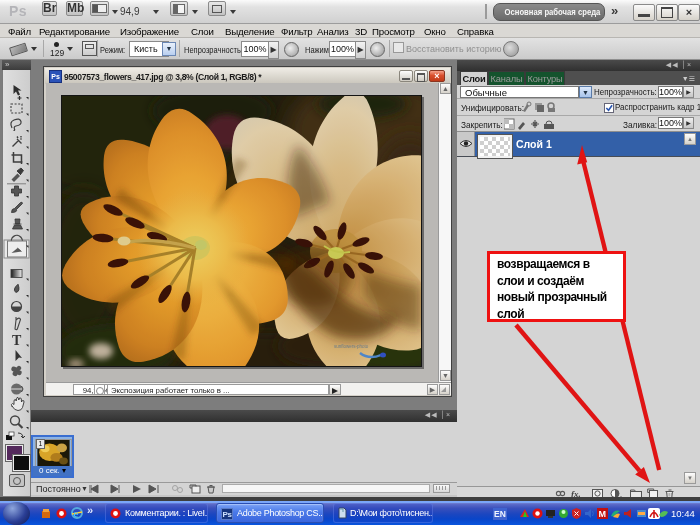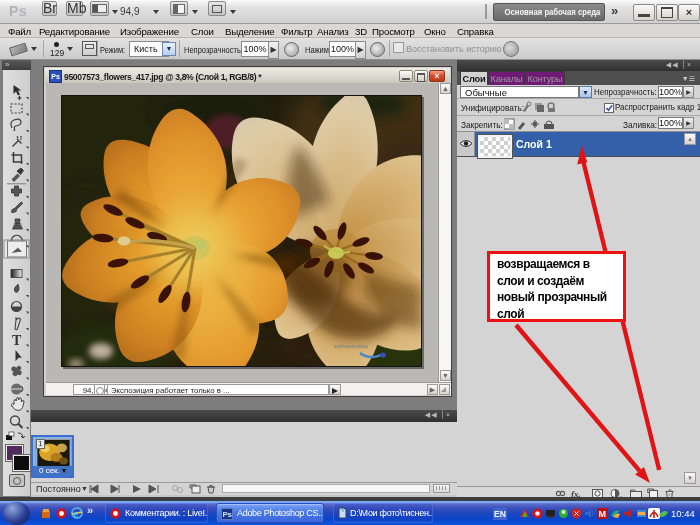--- a/index.html
+++ b/index.html
@@ -2,21 +2,21 @@
 <html><head><meta charset="utf-8">
 <style>
 html,body{margin:0;padding:0;}
 body{width:700px;height:525px;overflow:hidden;font-family:"Liberation Sans",sans-serif;}
 svg{display:block;}
 #app{position:absolute;left:0;top:0;width:700px;height:525px;background:#7d7d7d;overflow:hidden;}
 .abs{position:absolute;}
 
 #appbar{left:0;top:0;width:700px;height:24px;background:linear-gradient(#fbfbfb,#e2e2e2 30%,#d0d0d0);border-bottom:1px solid #9c9c9c;box-sizing:border-box;}
 #pslogo{left:9px;top:3px;font-size:14px;font-weight:bold;color:#b4b4b8;letter-spacing:0.5px;}
-.topico{top:1px;height:13px;background:linear-gradient(#e8e8e8,#c2c2c2);border:1px solid #8a8a8a;border-radius:2px;color:#333;font-size:14px;font-weight:normal;text-align:center;line-height:13px;}
+.topico{top:1px;height:13px;background:linear-gradient(#e8e8e8,#c2c2c2);border:1px solid #8a8a8a;border-radius:2px;color:#333;font-size:12px;font-weight:bold;text-align:center;line-height:13px;}
 .tarr{top:10px;width:0;height:0;border-left:3px solid transparent;border-right:3px solid transparent;border-top:4px solid #3a3a3a;}
 .tnum{top:6px;color:#3a3a3a;font-size:10px;}
 
 #menubar{left:0;top:24px;width:700px;height:14px;background:#dad8d4;border-bottom:1px solid #b8b6b2;box-sizing:border-box;color:#000;}
 #menubar span{position:absolute;top:2px;font-size:9.7px;letter-spacing:-0.2px;}
 
 #optbar{left:0;top:38px;width:700px;height:22px;background:linear-gradient(#e2e2e2,#cbcbcb);border-bottom:1px solid #8f8f8f;box-sizing:border-box;}
 .osep{top:2px;width:1px;height:17px;background:#a8a8a8;}
 .olab{top:6px;font-size:9.4px;color:#222;transform:scaleX(0.8);transform-origin:left;white-space:nowrap;}
 .obox{top:3px;height:14px;background:#fff;border:1px solid #8a8a8a;font-size:9px;color:#111;text-align:center;line-height:14px;}
@@ -34,21 +34,21 @@
 #vscroll{left:394px;top:16px;width:13px;height:299px;background:#f7f7f7;border-left:1px solid #9a9a9a;box-sizing:border-box;}
 #statusrow{left:2px;top:315px;width:405px;height:13px;background:#f2f1ef;border-top:1px solid #9a9a9a;box-sizing:border-box;}
 .sbox{top:1px;height:11px;border:1px solid #9a9a9a;background:#fff;font-size:7.8px;color:#222;line-height:11px;box-sizing:border-box;}
 .scrbtn{background:linear-gradient(#fdfdfd,#d6d2ca);border:1px solid #9a9a9a;box-sizing:border-box;}
 
 #dock{left:457px;top:60px;width:243px;height:438px;background:#d4d4d4;}
 #dockhead{left:0;top:0;width:243px;height:11px;background:linear-gradient(#4a4a4a,#303030);}
 #docktabs{left:0;top:11px;width:243px;height:14px;background:#4f4f4f;}
 .tab{position:absolute;top:0;height:14px;font-size:9.3px;line-height:14px;text-align:center;letter-spacing:-0.2px;}
 .tabon{background:#d2d2d2;color:#111;font-weight:bold;border:1px solid #3a3a3a;border-bottom:none;box-sizing:border-box;}
-.taboff{background:#701a75;color:#9b9b9b;border:1px solid #3a3a3a;border-bottom:none;box-sizing:border-box;}
+.taboff{background:#14532d;color:#9b9b9b;border:1px solid #3a3a3a;border-bottom:none;box-sizing:border-box;}
 .prow{left:0;width:290px;background:#d4d4d4;border-bottom:1px solid #a8a8a8;box-sizing:border-box;}
 .plab{top:3px;font-size:9.6px;color:#1a1a1a;transform:scaleX(0.86);transform-origin:left;white-space:nowrap;}
 #lay1{left:0;top:72px;width:243px;height:25px;background:#3360a8;border-bottom:1px solid #474c55;box-sizing:border-box;}
 #lay0{left:0;top:97px;width:243px;height:24px;background:#d4d4d4;border-bottom:1px solid #909090;box-sizing:border-box;}
 .eyecell{position:absolute;left:0;top:0;width:18px;height:100%;border-right:1px solid #8f8f8f;box-sizing:border-box;background:#c9c9c9;}
 #dockbottom{left:0;top:426px;width:243px;height:12px;background:#d8d8d8;border-top:1px solid #979797;box-sizing:border-box;}
 
 #anim{left:31px;top:410px;width:426px;height:88px;background:#d4d4d4;}
 #animhead{left:0;top:0;width:426px;height:12px;background:linear-gradient(#4a4a4a,#303030);}
 #animtabs{left:0;top:12px;width:426px;height:15px;background:#6a6a6a;}
@@ -77,21 +77,21 @@
     <div class="abs tarr" style="left:153px;"></div>
     <div class="abs topico" style="left:170px;width:16px;">
         <span style="display:block;margin:2px 2px;height:8px;background:linear-gradient(90deg,#666 45%,#f4f4f4 45%);border:1px solid #666;"></span>
       </div>
     <div class="abs tarr" style="left:192px;"></div>
     <div class="abs topico" style="left:208px;width:16px;">
         <span style="display:block;margin:3px 3px;height:6px;border:1px solid #555;"></span>
       </div>
     <div class="abs tarr" style="left:230px;"></div>
     <div class="abs" style="left:485px;top:4px;width:2px;height:15px;background:#9a9a9a;"></div>
-    <div class="abs" style="left:493px;top:3px;width:110px;height:16px;background:linear-gradient(#8a8a8a,#6a6a6a);border:1px solid #555;border-radius:2px;color:#f6f6f6;font-size:9.4px;font-weight:bold;text-align:center;line-height:15px;white-space:nowrap;"><span style="display:inline-block;transform:scaleX(0.82);transform-origin:center;">Основная рабочая среда</span></div>
+    <div class="abs" style="left:493px;top:3px;width:110px;height:16px;background:linear-gradient(#8a8a8a,#6a6a6a);border:1px solid #555;border-radius:7px;color:#f6f6f6;font-size:9.4px;font-weight:bold;text-align:center;line-height:15px;white-space:nowrap;"><span style="display:inline-block;transform:scaleX(0.82);transform-origin:center;">Основная рабочая среда</span></div>
     <div class="abs" style="left:611px;top:3px;color:#3a3a3a;font-size:13px;font-weight:bold;">»</div>
     <div class="abs" style="left:633px;top:4px;width:20px;height:15px;background:linear-gradient(#fafafa,#d6d2ca);border:1px solid #8a8a8a;border-radius:2px;">
         <span style="display:block;margin:9px 4px 0;height:3px;background:#444;"></span>
       </div>
     <div class="abs" style="left:656px;top:4px;width:20px;height:15px;background:linear-gradient(#fafafa,#d6d2ca);border:1px solid #8a8a8a;border-radius:2px;">
         <span style="display:block;margin:2px 4px 0;height:8px;border:1px solid #444;border-top-width:2px;"></span>
       </div>
     <div class="abs" style="left:678px;top:4px;width:20px;height:15px;background:linear-gradient(#fafafa,#d6d2ca);border:1px solid #8a8a8a;border-radius:2px;color:#333;text-align:center;font-size:11px;line-height:14px;font-weight:bold;">×</div>
   </div>
   <div id="menubar" class="abs">

